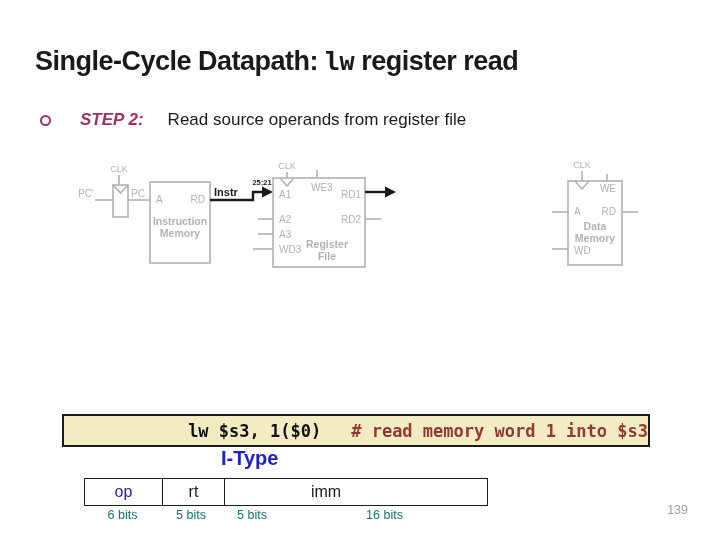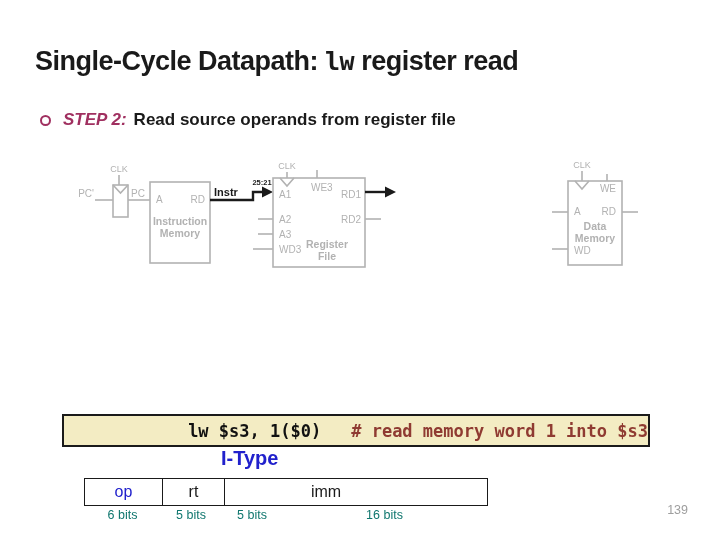--- a/index.html
+++ b/index.html
@@ -9,28 +9,28 @@
     color:var(--ink-black,#1a1a1a);
   }
   .title{
     position:absolute;left:35px;top:46px;margin:0;
     font-size:27px;font-weight:700;letter-spacing:-0.5px;color:var(--ink-black,#1a1a1a);
     white-space:nowrap;
   }
   .title .mono{font-family:"DejaVu Sans Mono",monospace;font-weight:700;font-size:25px;}
   .bullet-row{
     position:absolute;left:40px;top:110px;display:flex;align-items:center;
-    font-size:17px;white-space:nowrap;
+    font-size:17px;white-space:nowrap;gap:17px;
   }
   .bullet-marker{
     display:inline-block;width:7px;height:7px;border:2px solid var(--accent-maroon,#a03060);
     border-radius:50%;margin-right:12px;flex:0 0 auto;
   }
   .step{color:var(--accent-maroon,#a03060);font-weight:700;font-style:italic;margin-right:7px;}
-  .btext{font-weight:700;color:var(--ink-black,#1a1a1a);}
+  .btext{font-weight:400;color:var(--ink-black,#1a1a1a);}
 
   .diagram{position:absolute;left:0;top:155px;width:720px;height:130px;}
   .dg line,.dg rect,.dg polyline{stroke:var(--diagram-gray,#b2b2b2);stroke-width:1.6;fill:none;}
   .dg text{fill:var(--diagram-gray,#b2b2b2);font-family:"Liberation Sans",sans-serif;font-size:10px;}
   .dg text.clk{font-size:9px;}
   .dg text.bname{font-weight:700;font-size:10.5px;}
   .mid{text-anchor:middle;}
   .end{text-anchor:end;}
   .blackwire line,.blackwire polyline{stroke:var(--ink-black,#1a1a1a);stroke-width:2.4;fill:none;}
   .blackwire polygon{fill:var(--ink-black,#1a1a1a);stroke:none;}

